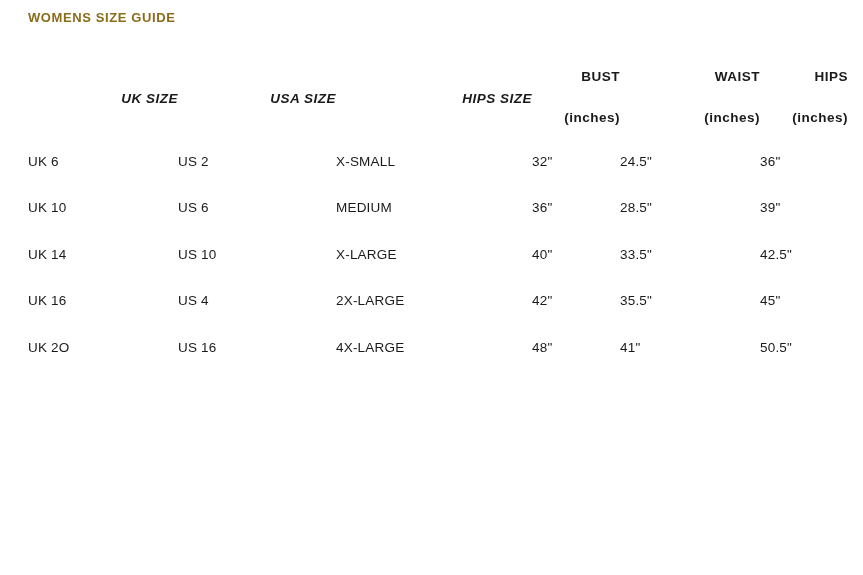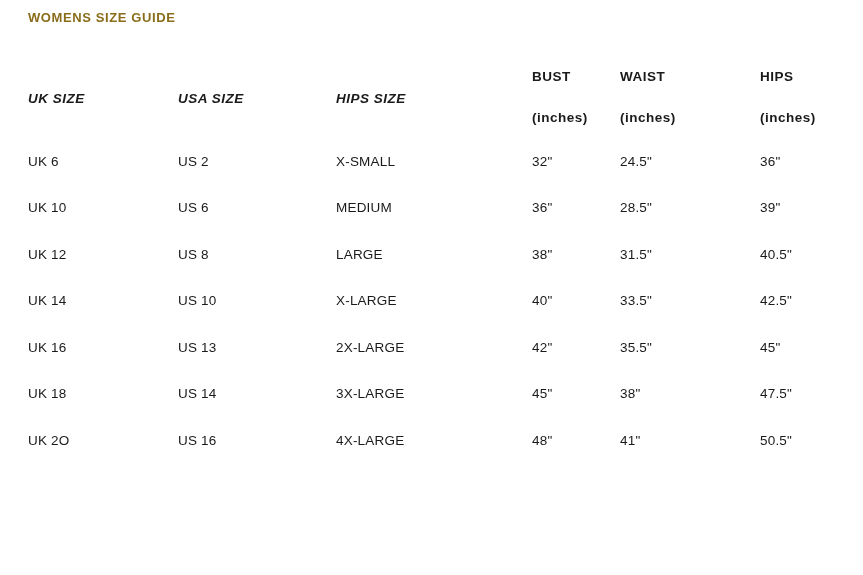--- a/index.html
+++ b/index.html
@@ -30,21 +30,21 @@
   }
   table.size-table {
     position: absolute;
     left: 28px;
     top: 52px;
     width: 820px;
     border-collapse: collapse;
     table-layout: fixed;
   }
   table.size-table th {
-    text-align: left;
+    text-align: right;
     vertical-align: top;
     font-size: 13.5px;
     font-weight: bold;
     letter-spacing: 0.5px;
     color: #1a1a1a;
     padding: 0 0 14px 0;
     height: 70px;
   }
   .th-inner {
     display: block;
@@ -144,50 +144,34 @@
       </tr>
       <tr>
         <td>UK 10</td>
         <td>US 6</td>
         <td>MEDIUM</td>
         <td>36"</td>
         <td>28.5"</td>
         <td>39"</td>
       </tr>
       <tr>
-        <td>UK 12</td>
-        <td>US 8</td>
-        <td>LARGE</td>
-        <td>38"</td>
-        <td>31.5"</td>
-        <td>40.5"</td>
-      </tr>
-      <tr>
         <td>UK 14</td>
         <td>US 10</td>
         <td>X-LARGE</td>
         <td>40"</td>
         <td>33.5"</td>
         <td>42.5"</td>
       </tr>
       <tr>
         <td>UK 16</td>
-        <td>US 13</td>
+        <td>US 4</td>
         <td>2X-LARGE</td>
         <td>42"</td>
         <td>35.5"</td>
         <td>45"</td>
-      </tr>
-      <tr>
-        <td>UK 18</td>
-        <td>US 14</td>
-        <td>3X-LARGE</td>
-        <td>45"</td>
-        <td>38"</td>
-        <td>47.5"</td>
       </tr>
       <tr>
         <td>UK 2O</td>
         <td>US 16</td>
         <td>4X-LARGE</td>
         <td>48"</td>
         <td>41"</td>
         <td>50.5"</td>
       </tr>
     </tbody>

